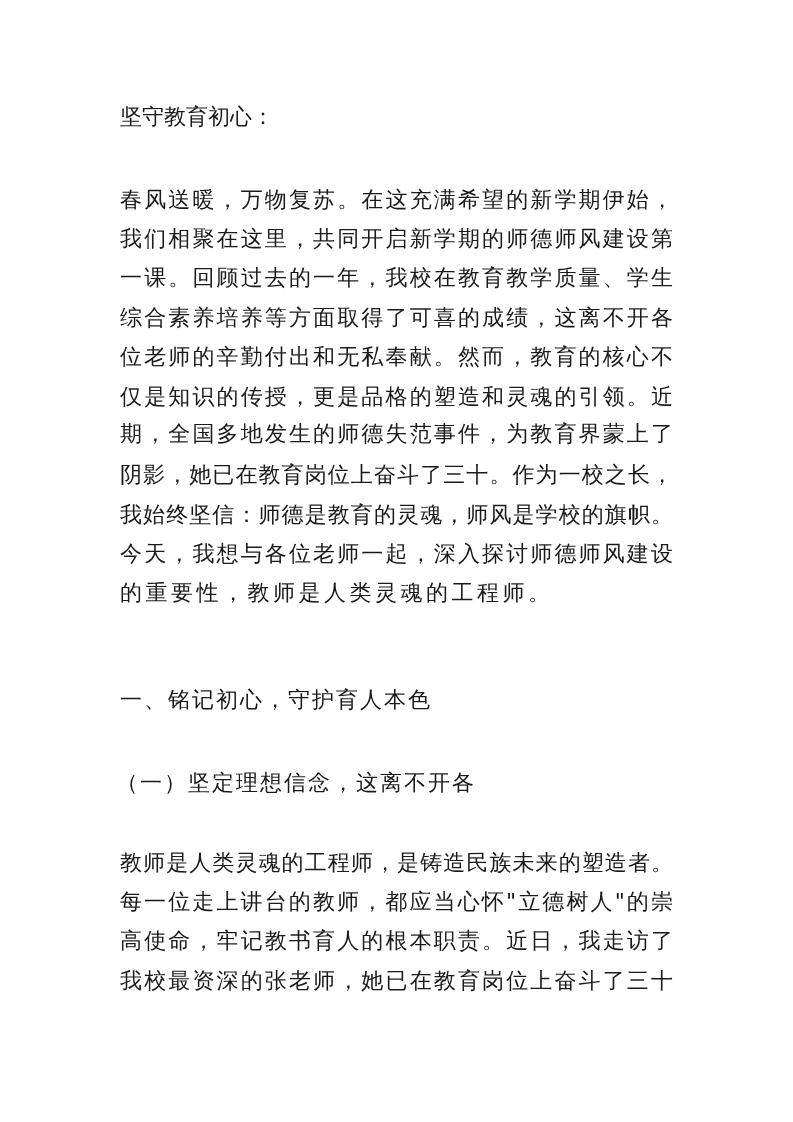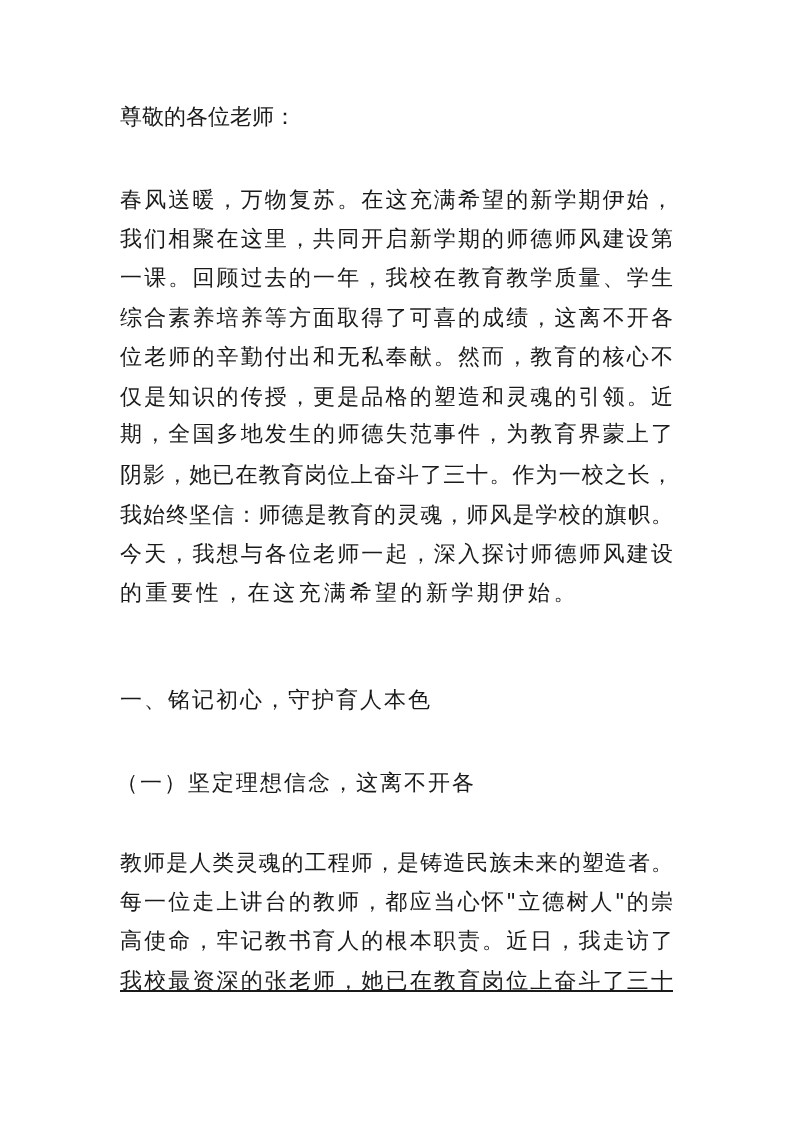--- a/index.html
+++ b/index.html
@@ -36,40 +36,40 @@
     }
     .heading {
       letter-spacing: 2px;
     }
   </style>
 </head>
 <body>
 
 <div class="page">
 
-  <div class="line" style="top:104px;">尊敬的各位老师：</div>
+  <div class="line" style="top:104px;">坚守教育初心：</div>
 
   <div>
     <div class="line justify" style="top:187px;">春风送暖，万物复苏。在这充满希望的新学期伊始，</div>
     <div class="line justify" style="top:226px;">我们相聚在这里，共同开启新学期的师德师风建设第</div>
     <div class="line justify" style="top:265px;">一课。回顾过去的一年，我校在教育教学质量、学生</div>
     <div class="line justify" style="top:305px;">综合素养培养等方面取得了可喜的成绩，这离不开各</div>
     <div class="line justify" style="top:344px;">位老师的辛勤付出和无私奉献。然而，教育的核心不</div>
     <div class="line justify" style="top:384px;">仅是知识的传授，更是品格的塑造和灵魂的引领。近</div>
     <div class="line justify" style="top:423px;font-family:Liberation Mono, monospace;">期，全国多地发生的师德失范事件，为教育界蒙上了</div>
     <div class="line justify" style="top:462px;">阴影，她已在教育岗位上奋斗了三十。作为一校之长，</div>
     <div class="line justify" style="top:502px;">我始终坚信：师德是教育的灵魂，师风是学校的旗帜。</div>
     <div class="line justify" style="top:541px;">今天，我想与各位老师一起，深入探讨师德师风建设</div>
-    <div class="line" style="top:580px; letter-spacing:3.5px;">的重要性，在这充满希望的新学期伊始。</div>
+    <div class="line" style="top:580px; letter-spacing:3.5px;">的重要性，教师是人类灵魂的工程师。</div>
   </div>
 
   <div class="line heading" style="top:687px;">一、铭记初心，守护育人本色</div>
 
   <div class="line heading" style="top:770px; left:-4px;">（一）坚定理想信念，这离不开各</div>
 
   <div>
     <div class="line justify" style="top:850px;font-family:Liberation Serif, serif;">教师是人类灵魂的工程师，是铸造民族未来的塑造者。</div>
     <div class="line justify" style="top:889px;">每一位走上讲台的教师，都应当心怀"立德树人"的崇</div>
     <div class="line justify" style="top:928px;">高使命，牢记教书育人的根本职责。近日，我走访了</div>
-    <div class="line justify" style="top:968px;text-decoration:underline;">我校最资深的张老师，她已在教育岗位上奋斗了三十</div>
+    <div class="line justify" style="top:968px;">我校最资深的张老师，她已在教育岗位上奋斗了三十</div>
   </div>
 
 </div>
 
 </body></html>

